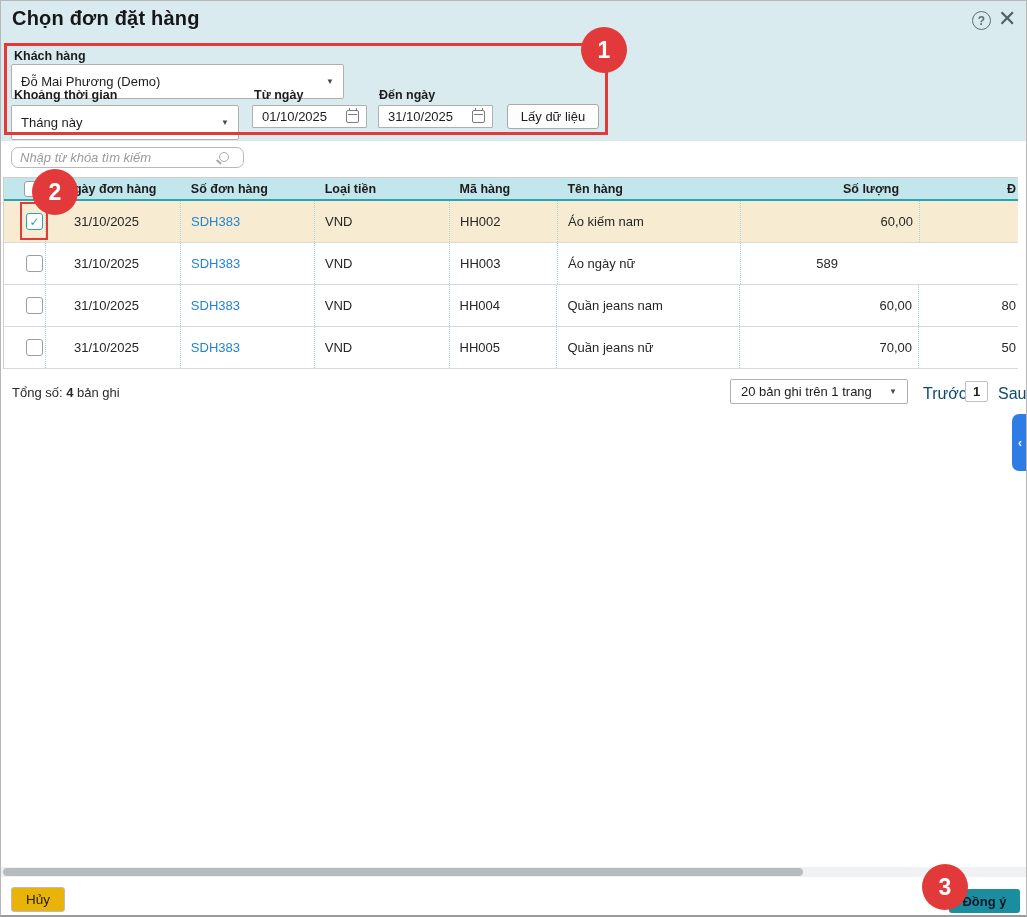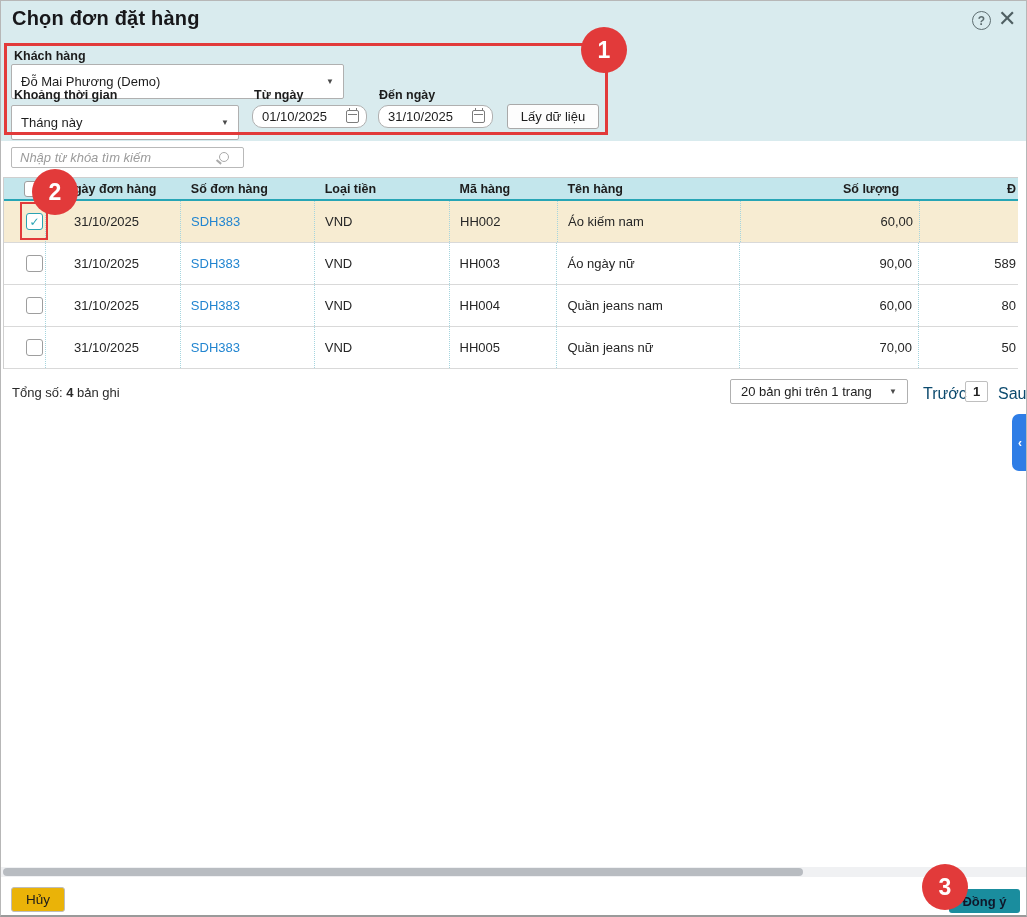--- a/index.html
+++ b/index.html
@@ -57,21 +57,21 @@
   .combo .caret {
     position: absolute; right: 9px; top: 50%;
     transform: translateY(-52%);
     font-size: 8px; color: #4a4a4a;
   }
   .combo-customer { left: 10px; top: 63px; width: 333px; }
   .combo-period   { left: 10px; top: 104px; width: 228px; }
 
   .date-field {
     position: absolute; top: 104px; height: 23px; width: 115px;
-    background: #fff; border: 1px solid #b0b0b0; border-radius: 10px;
+    background: #fff; border: 1px solid #b0b0b0; border-radius: 1px;
     display: flex; align-items: center;
     font-size: 13px; color: #1c1c1c; padding-left: 9px;
   }
   .date-from { left: 251px; }
   .date-to   { left: 377px; }
   .cal-icon {
     position: absolute; right: 7px; top: 4px;
     width: 13px; height: 13px;
     border: 1.3px solid #7c7c7c; border-radius: 2px;
   }
@@ -90,21 +90,21 @@
     position: absolute; left: 506px; top: 103px; width: 92px; height: 25px;
     background: #fdfdfd; border: 1px solid #a9a9a9; border-radius: 3px;
     font-size: 13px; color: #1c1c1c;
     display: flex; align-items: center; justify-content: center;
     cursor: pointer; font-family: inherit;
   }
 
   
   .search-box {
     position: absolute; left: 10px; top: 146px; width: 233px; height: 21px;
-    background: #fff; border: 1px solid #b9b9b9; border-radius: 2px;
+    background: #fff; border: 1px solid #b9b9b9; border-radius: 7px;
   }
   .search-box input {
     position: absolute; left: 8px; top: 0; width: 195px; height: 100%;
     border: none; outline: none; background: transparent;
     font-style: italic; font-size: 13px; color: #444;
     font-family: inherit;
   }
   .search-box input::placeholder { color: #9b9b9b; font-style: italic; }
   .mag-icon {
     position: absolute; right: 14px; top: 4px;
@@ -314,21 +314,20 @@
       <div class="cell c0">
           <span class="cbx"></span>
         </div>
       <div class="cell c1">31/10/2025</div>
       <div class="cell c2">
           <span class="link">SDH383</span>
         </div>
       <div class="cell c3">VND</div>
       <div class="cell c4">HH003</div>
       <div class="cell c5">Áo ngày nữ</div>
-      <div class="cell c6">90,00</div>
       <div class="cell c7">589</div>
     </div>
 
     <div class="trow">
       <div class="cell c0">
           <span class="cbx"></span>
         </div>
       <div class="cell c1">31/10/2025</div>
       <div class="cell c2">
           <span class="link">SDH383</span>

